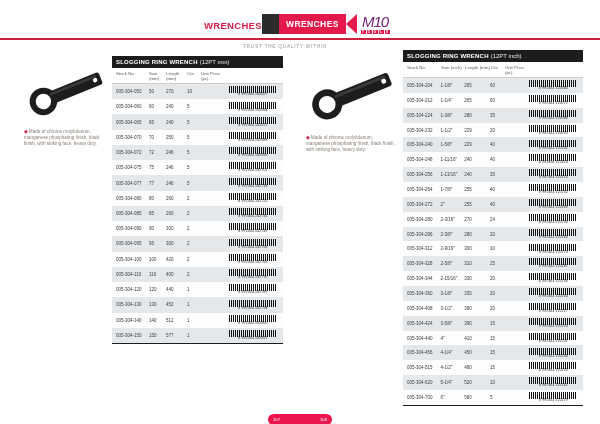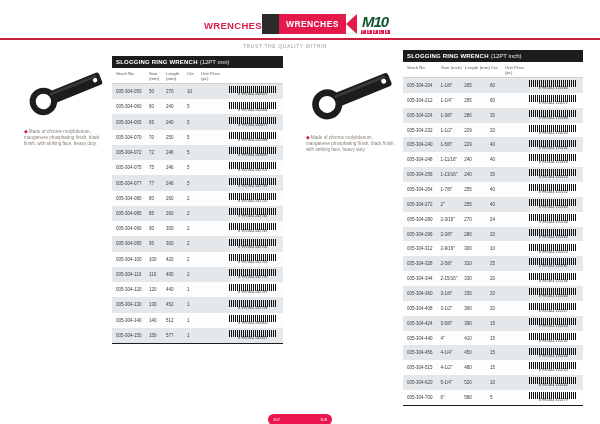--- a/index.html
+++ b/index.html
@@ -6,21 +6,21 @@
   *{box-sizing:border-box;}
   body{font-family:"Liberation Sans", sans-serif;}
   .page{position:relative;width:600px;height:424px;background:#fff;overflow:hidden;margin-top:6px;}
 
   
   .hdr-label{position:absolute;top:14px;left:204px;width:50px;font-size:9.5px;font-weight:bold;color:#d6204a;letter-spacing:.3px;}
   .hdr-darkbox{position:absolute;top:8px;left:262px;width:17px;height:20px;background:#2b2b2b;}
   .hdr-banner{position:absolute;top:8px;left:279px;width:67px;height:20px;background:#e41a4c;color:#fff;font-size:8.5px;font-weight:bold;letter-spacing:.4px;display:flex;align-items:center;padding-left:7px;}
   .hdr-chevron{position:absolute;top:8px;left:346px;width:0;height:0;border-top:10px solid transparent;border-bottom:10px solid transparent;border-right:11px solid #e41a4c;}
   .brand{position:absolute;top:9px;left:358px;width:34px;text-align:center;}
-  .brand-m10{font-size:15px;font-weight:bold;color:#14532d;line-height:14px;font-style:italic;letter-spacing:-1px;}
+  .brand-m10{font-size:15px;font-weight:normal;color:#701a75;line-height:14px;font-style:italic;letter-spacing:-1px;}
   .brand-sub{margin-top:1px;display:flex;justify-content:center;gap:1px;}
   .brand-sub b{display:block;background:#e41a4c;color:#fff;font-size:3px;line-height:4px;width:5px;height:4px;font-weight:bold;}
   .hdr-rule{position:absolute;top:32px;left:0;width:600px;height:2px;background:#c9203f;}
   .tagline{position:absolute;top:37px;left:0;width:570px;text-align:center;font-size:5px;color:#9b9b9b;letter-spacing:.6px;}
 
   
   .fig{position:absolute;}
   .fig-left{top:56px;left:24px;width:86px;height:58px;}
   .fig-right{top:56px;left:306px;width:94px;height:62px;}
   .note{position:absolute;font-size:4.6px;line-height:6px;color:#8a8078;}

